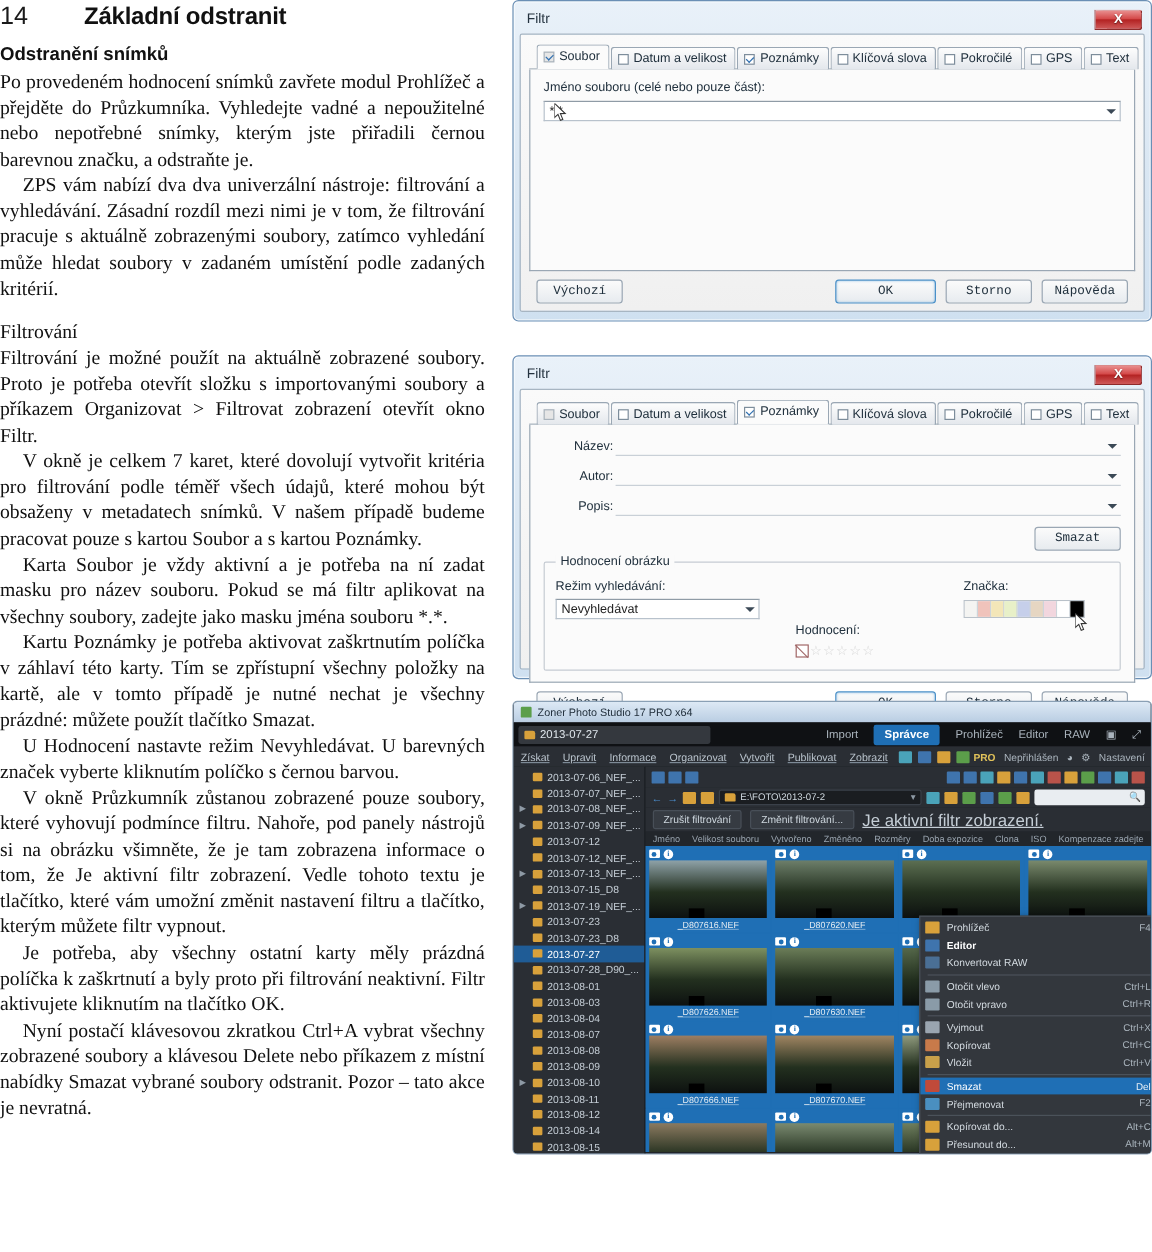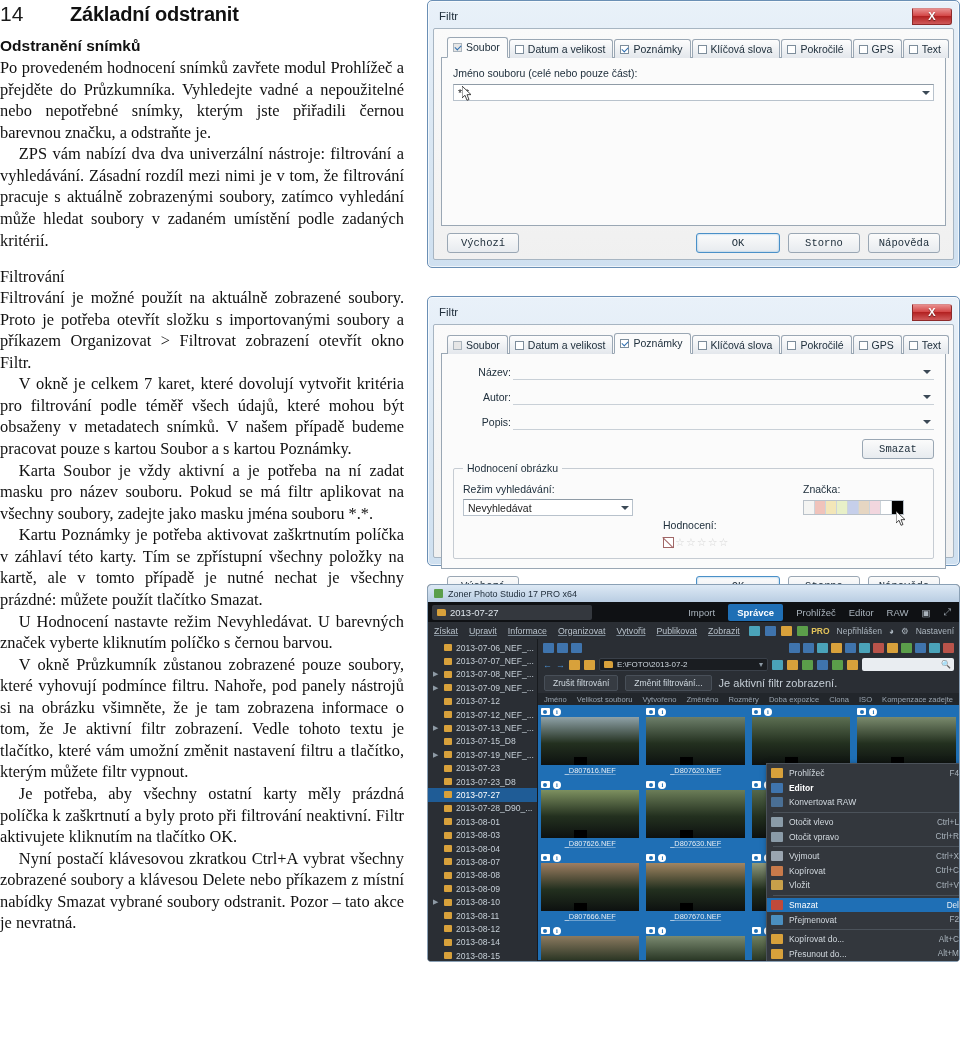--- a/index.html
+++ b/index.html
@@ -214,21 +214,21 @@
     width:92px; height:13px; background:#e9edf1; border-radius:2px;
     display:flex; align-items:center; justify-content:flex-end; padding-right:3px;
     color:#49535d; font-size:8px;
   }
 
   .filterbar { height:20px; display:flex; align-items:center; gap:7px; padding:0 6px; background:#2a2e34; }
   .fbtn {
     background:#363b42; border:1px solid #484f58; border-radius:2px;
     color:#cfd8df; font-size:8.6px; padding:2px 8px;
   }
-  .fmsg { color:#c5ced6; font-size:11px; }
+  .fmsg { color:#c5ced6; font-size:14px;text-decoration:underline; }
 
   .colhdr { height:12px; display:flex; align-items:center; gap:10px; padding:0 6px; background:#22262b; color:#9aa5b0; font-size:7.6px; white-space:nowrap; }
 
   .thumbgrid { display:grid; grid-template-columns: repeat(4, 1fr); background:#1f6fb5; gap:1px; padding:0; height:255px; overflow:hidden; }
   .thumb { background:#1f6fb5; padding:2px 3px 2px 3px; position:relative; }
   .thumb-icons { display:flex; gap:3px; height:9px; align-items:center; }
   .ic-cam { width:9px; height:7px; background:#fff; border-radius:1px; position:relative; }
   .ic-cam::before { content:""; position:absolute; left:2.5px; top:1.5px; width:4px; height:4px; border-radius:50%; background:#1f6fb5; }
   .ic-info { width:8px; height:8px; border-radius:50%; background:#fff; color:#1f6fb5; font-size:6.5px; font-weight:bold; text-align:center; line-height:8px; font-family:"Liberation Serif", serif; }
   .thumb-img { height:48px; background:#111; margin-top:1px; position:relative; overflow:hidden; }

